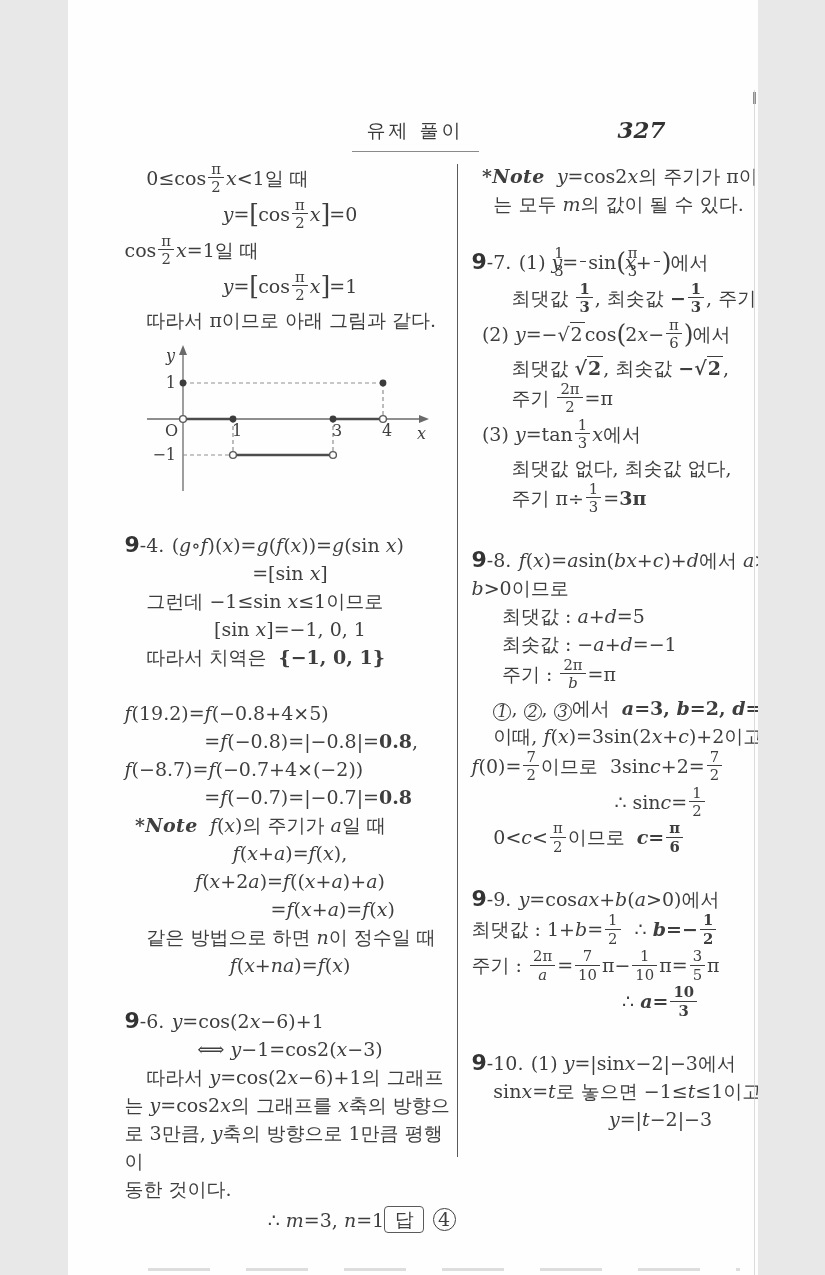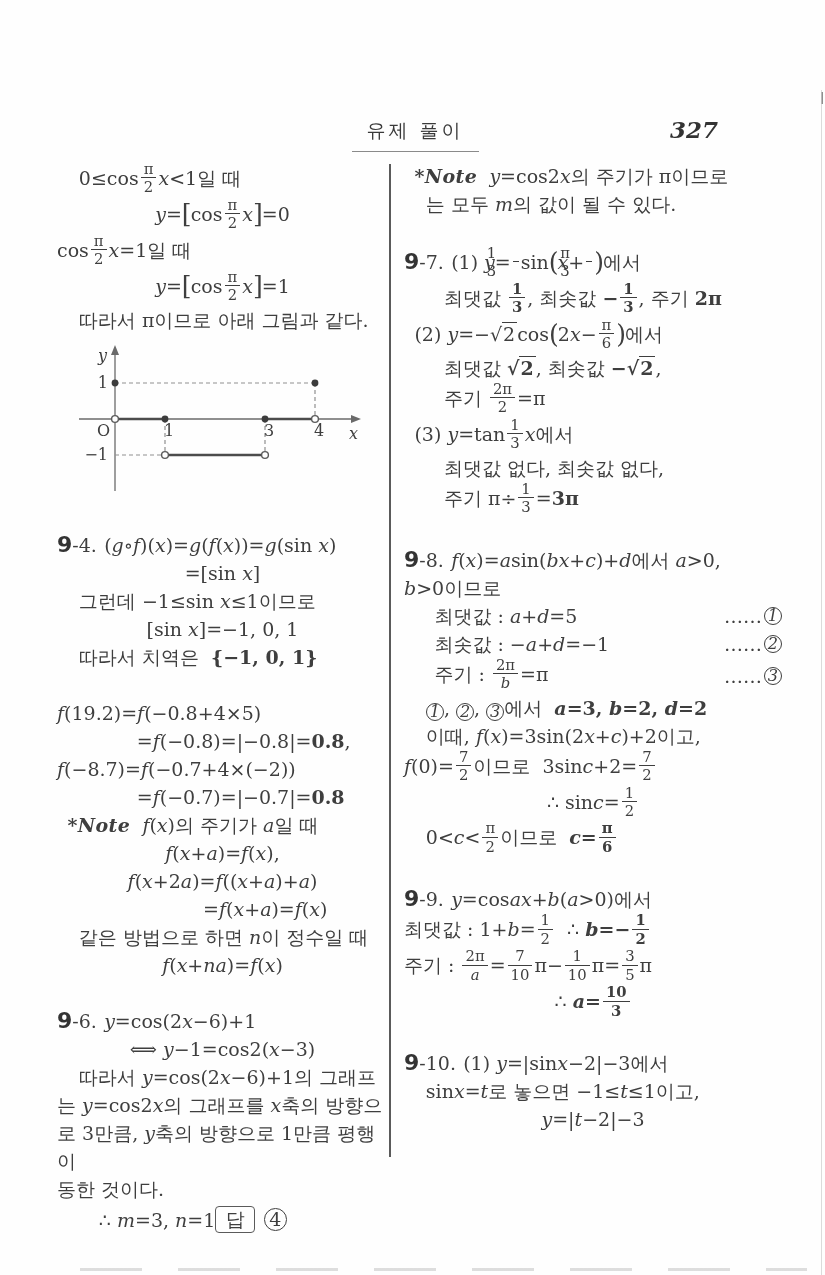--- a/index.html
+++ b/index.html
@@ -1,24 +1,24 @@
 <!DOCTYPE html>
 <html><head>
 <meta charset="utf-8">
 <style>
   html,body{margin:0;padding:0;background:#e8e8e8;}
-  .page{position:relative;width:825px;height:1275px;margin:0 auto;background:#fefefdf8;
+  .page{position:relative;width:690px;height:1275px;margin:0 auto;background:#fefefdf8;
         background:#fefefe;overflow:hidden;
         font-family:"DejaVu Serif","Liberation Serif",serif;color:#3e3e3e;font-size:19px;}
   
   .hdr{position:absolute;top:116px;left:0;width:100%;height:36px;}
   .title{position:absolute;left:50%;transform:translateX(-48%);top:2px;
          font-size:19px;letter-spacing:3px;color:#3a3a3a;
          border-bottom:1.6px solid #8a8a8a;padding:0 15px 7px 15px;white-space:nowrap;}
-  .pagenum{position:absolute;right:107px;top:0px;font-size:23px;font-weight:bold;font-style:italic;color:#333;}
+  .pagenum{position:absolute;right:92px;top:0px;font-size:23px;font-weight:bold;font-style:italic;color:#333;}
   
   .col{position:absolute;top:162px;}
   .col-left{left:57px;width:331px;}
   .col-right{left:404px;width:378px;}
   .divider{position:absolute;left:389px;top:164px;width:1.6px;height:993px;background:#5a5a5a;}
   
   .section{margin-top:28px;}
   .section:first-child{margin-top:0;}
   .ln{line-height:28px;min-height:28px;}
   .l0{padding-left:0;}
@@ -42,21 +42,21 @@
   .bigb{font-size:1.32em;vertical-align:-.1em;letter-spacing:-1px;font-weight:300;}
   .circ{display:inline-flex;align-items:center;justify-content:center;
         width:1.12em;height:1.12em;border:1.2px solid currentColor;border-radius:50%;
         font-size:.85em;font-style:italic;line-height:1;vertical-align:-.12em;box-sizing:border-box;}
   .circ.big{font-size:1em;width:1.2em;height:1.2em;font-style:normal;}
   .abox{display:inline-block;border:1.5px solid #5a5a5a;border-radius:4px;
         padding:0 .5em;line-height:1.3;margin-right:.45em;}
   .notelbl{font-style:italic;font-weight:bold;letter-spacing:.4px;}
   .ref{display:flex;justify-content:space-between;align-items:center;padding-left:1.6em;}
   .refmark{display:inline-flex;align-items:center;gap:2px;}
-  .ans{display:flex;justify-content:flex-start;align-items:center;padding-left:2.2em;margin-top:3px;}
+  .ans{display:flex;justify-content:flex-end;align-items:center;padding-left:2.2em;margin-top:3px;}
   .ansr{display:inline-flex;align-items:center;}
   
   .fig{margin:7px 0 5px 8px;}
   .ax{stroke:#6a6a6a;stroke-width:1.3;}
   .ah{fill:#6a6a6a;}
   .dash{stroke:#8f8f8f;stroke-width:1.2;stroke-dasharray:4 3;}
   .seg{stroke:#4c4c4c;stroke-width:2.6;stroke-linecap:round;}
   .fp{fill:#3c3c3c;}
   .op{fill:#fefefe;stroke:#5a5a5a;stroke-width:1.4;}
   .glbl{font-family:"DejaVu Serif",serif;font-size:16px;fill:#3e3e3e;}

